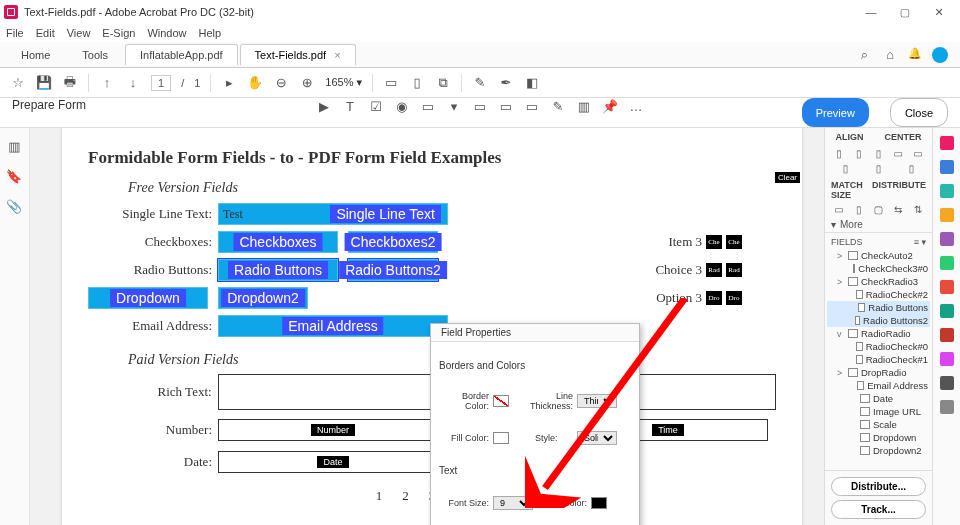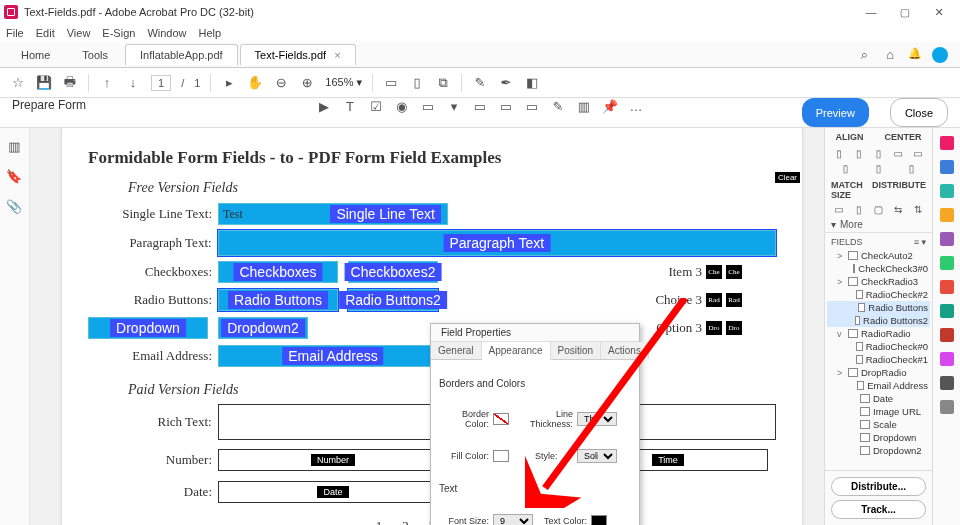--- a/index.html
+++ b/index.html
@@ -184,26 +184,20 @@
       <h2>Formidable Form Fields - to - PDF Form Field Examples</h2>
       <h3>Free Version Fields</h3>
       <div class="frow">
         <div class="flabel">Single Line Text:</div>
         <div class="ffield" style="width:230px">
           <span class="ftext">Test</span>
           <span class="tag" style="left:auto;right:6px;transform:translateY(-50%)">Single Line Text</span>
         </div>
       </div>
       <div class="frow">
-        <div class="flabel">Paragraph Text:</div>
-        <div class="ffield selected" style="width:560px;height:26px">
-          <span class="tag">Paragraph Text</span>
-        </div>
-      </div>
-      <div class="frow">
         <div class="flabel">Checkboxes:</div>
         <div class="ffield" style="width:120px">
             <span class="tag">Checkboxes</span>
           </div>
         <div style="width:10px"></div>
         <div class="ffield" style="width:90px">
             <span class="tag">Checkboxes2</span>
           </div>
         <div class="rside" style="top:auto">
             <span>Item 3</span>
@@ -274,26 +268,20 @@
         <span>1</span>
         <span>2</span>
         <span>3</span>
         <span>4</span>
         <span>5</span>
       </div>
     </div>
 
     <div class="dialog">
       <div class="dlg-title">Field Properties</div>
-      <div class="dlg-tabs">
-        <div class="dlg-tab">General</div>
-        <div class="dlg-tab active">Appearance</div>
-        <div class="dlg-tab">Position</div>
-        <div class="dlg-tab">Actions</div>
-      </div>
       <div class="dlg-body">
         <div class="grp-title">Borders and Colors</div>
         <div class="dlg-row">
           <div class="dlg-lbl">Border Color:</div>
           <div class="swatch" style="background:#fff;position:relative">
               <div style="position:absolute;inset:0;background:linear-gradient(to top right,transparent 45%,red 45%,red 55%,transparent 55%)"></div>
             </div>
           <div class="dlg-lbl" style="width:60px">Line Thickness:</div>
           <select class="dlg-sel" style="width:40px"><option>Thin</option></select>
         </div>

